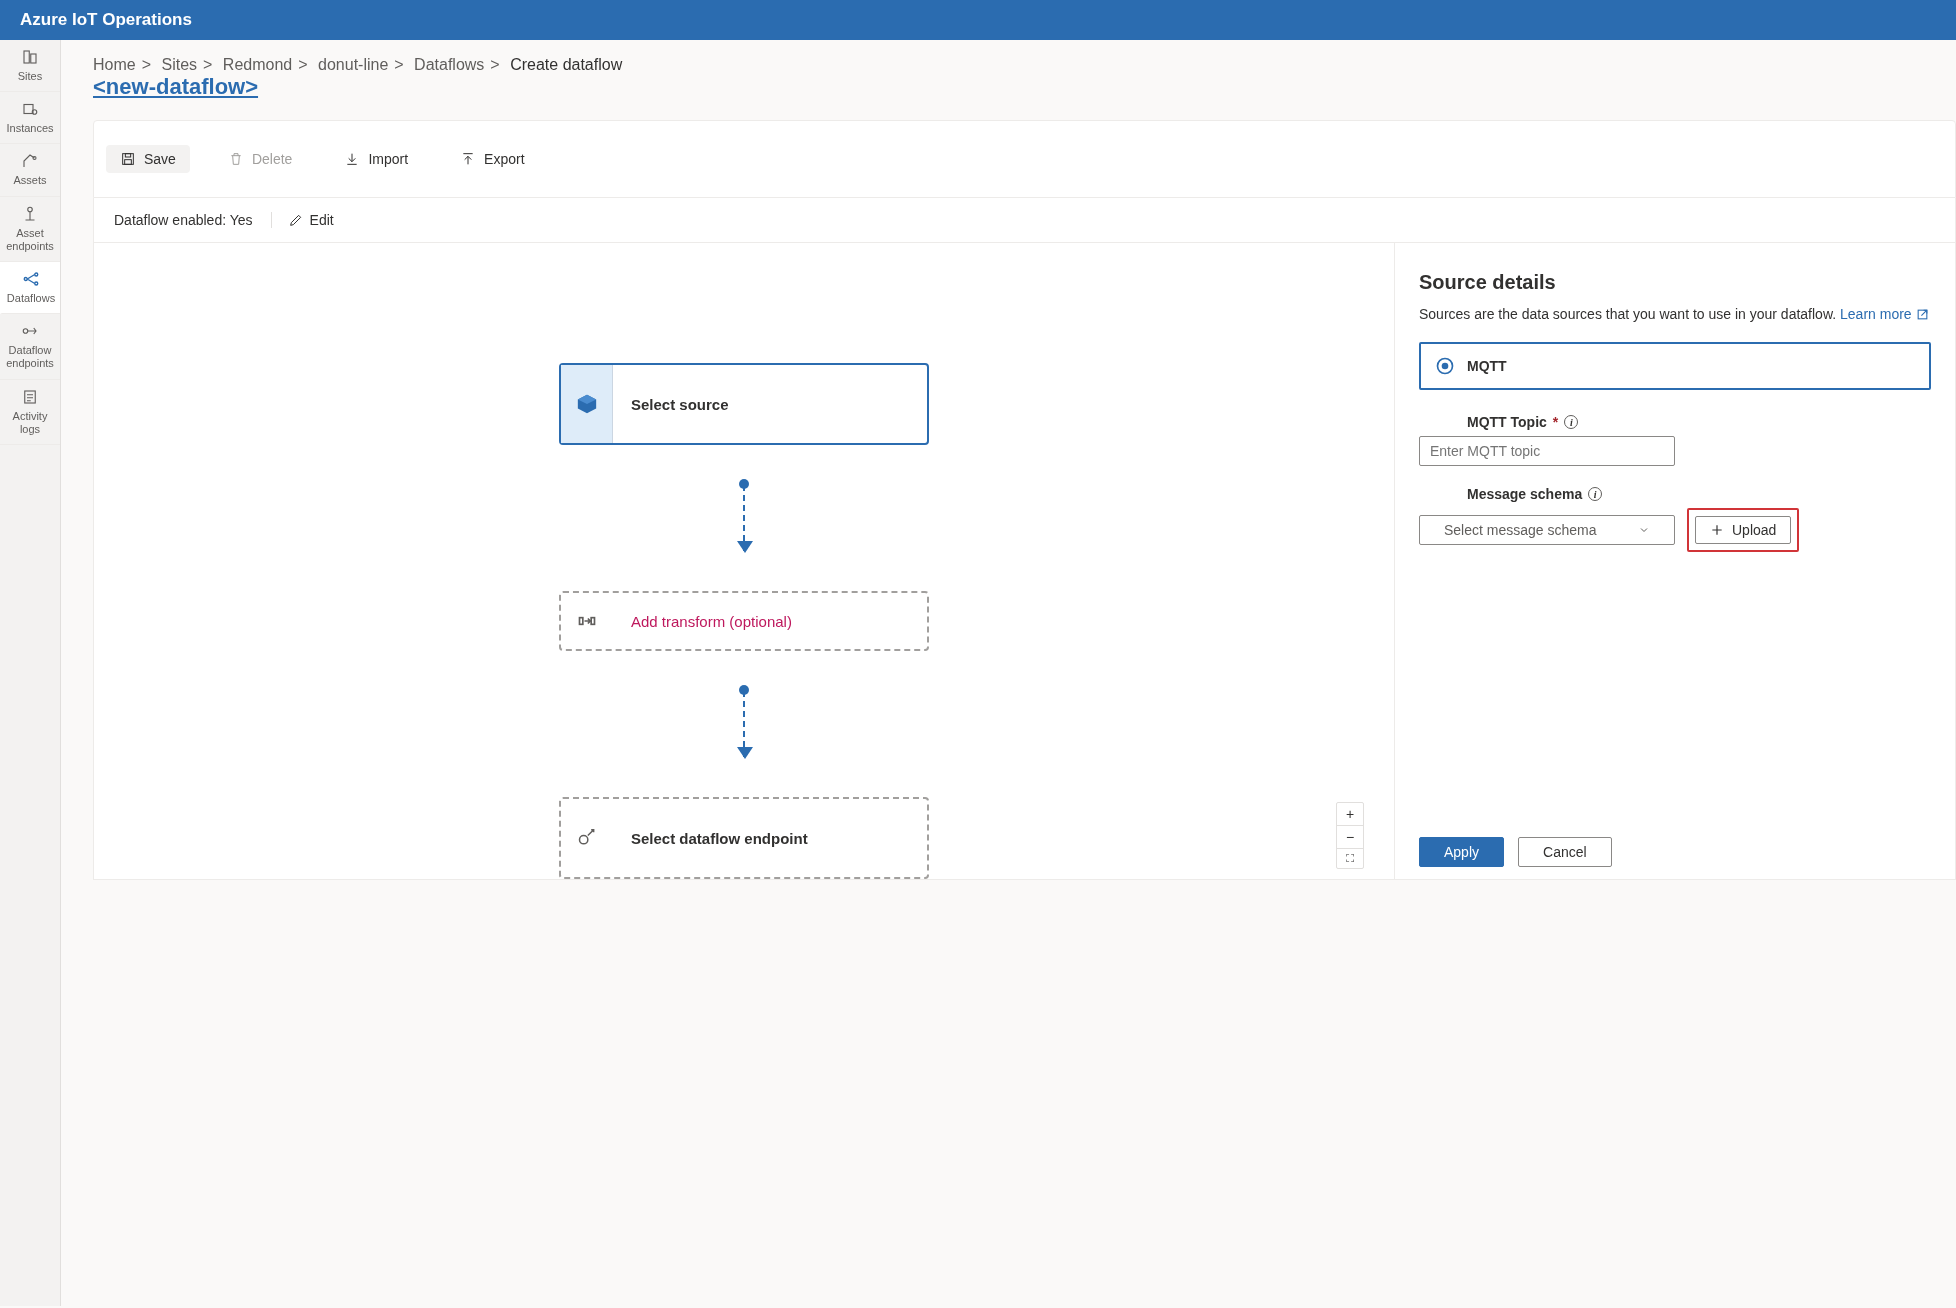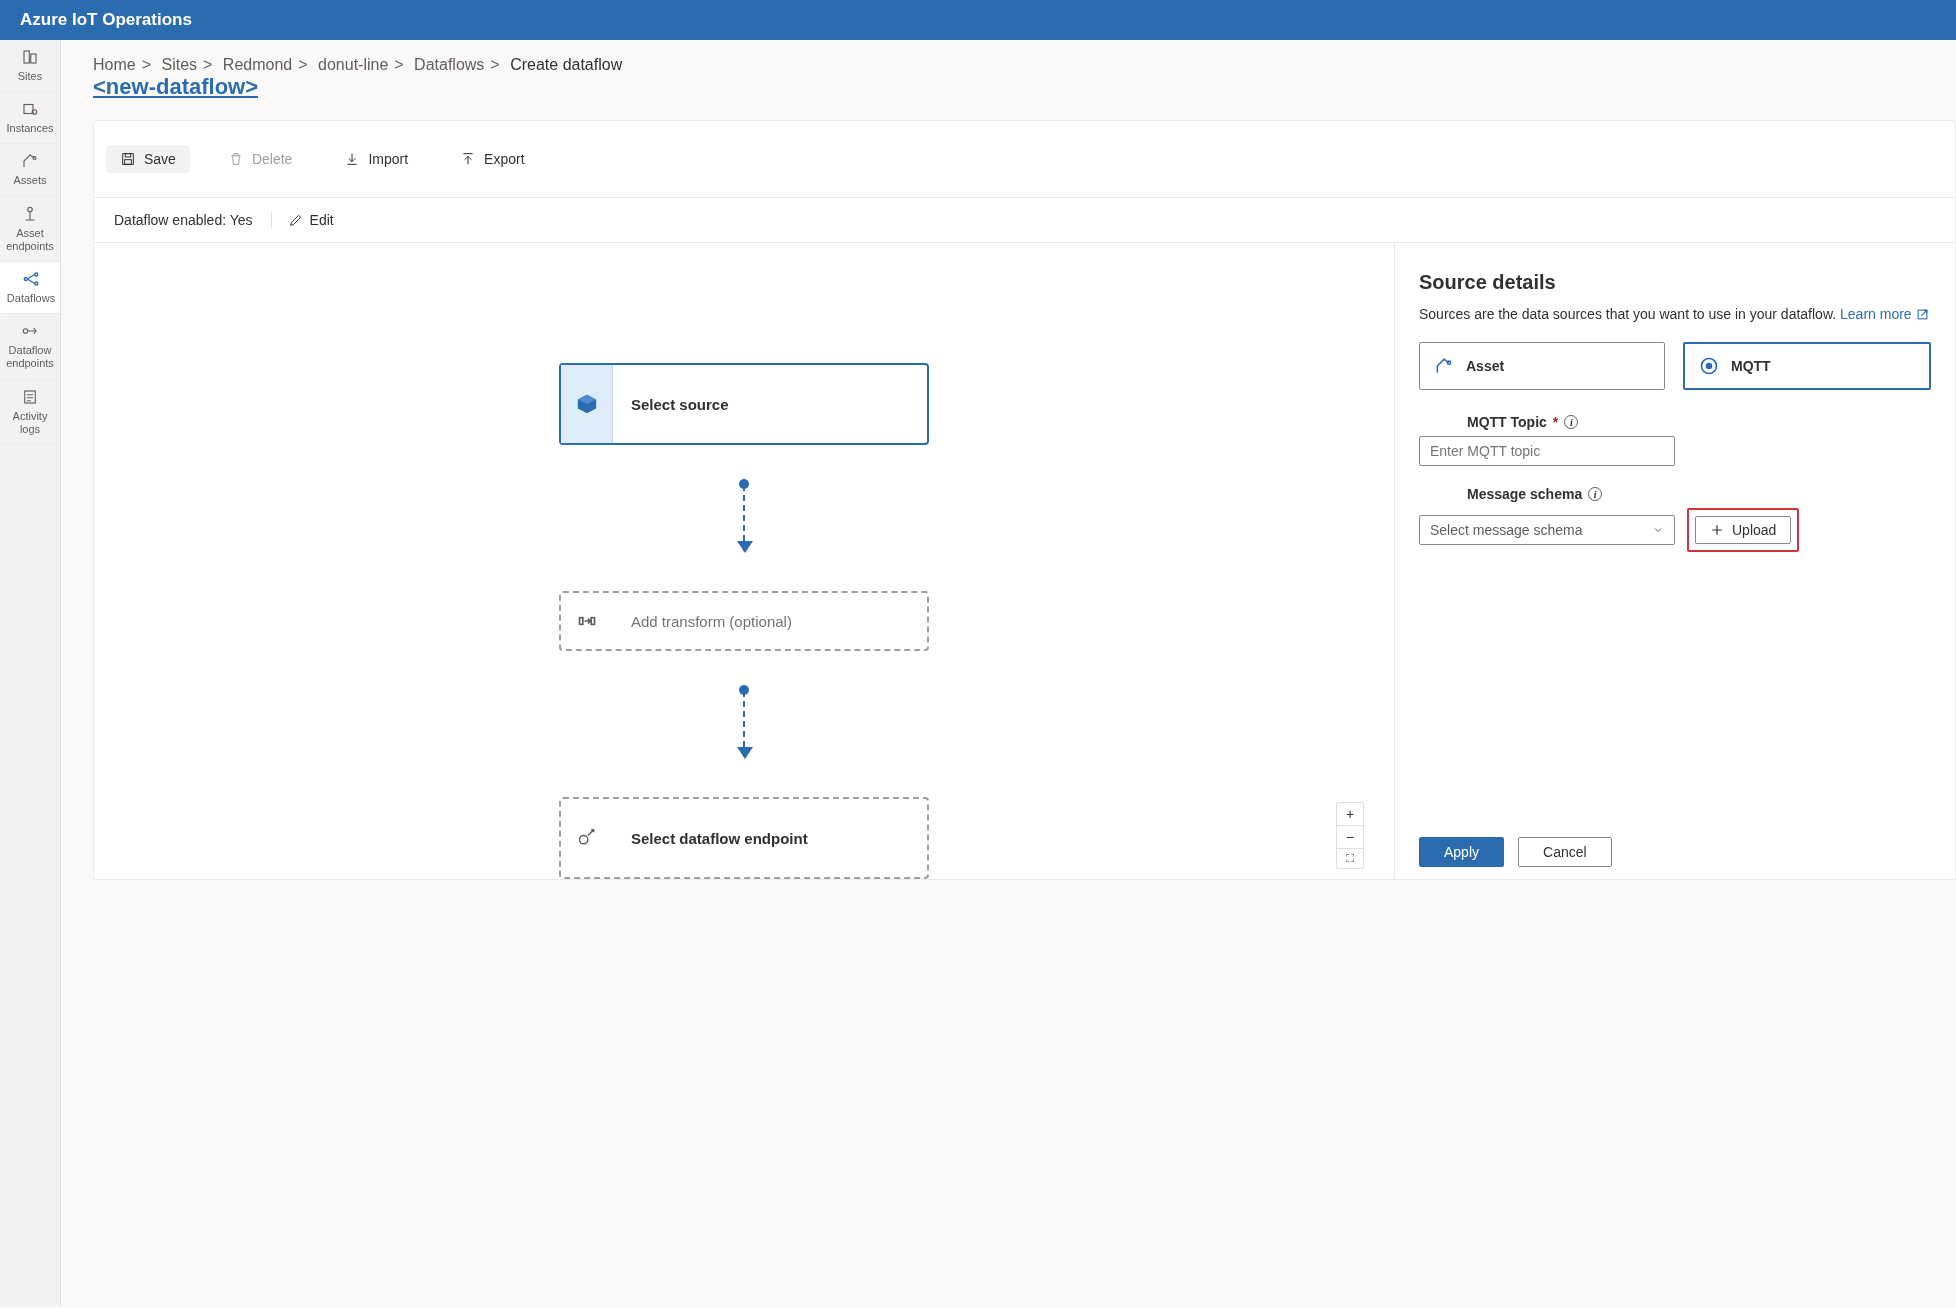--- a/index.html
+++ b/index.html
@@ -26,40 +26,40 @@
   .status-bar .edit { display: flex; align-items: center; gap: 6px; cursor: pointer; border-left: 1px solid #e1dfdd; padding-left: 16px;}
   .content-split { display: flex; background: #fff; border: 1px solid #edebe9; border-top: none; min-height: 620px; }
   .canvas { flex: 1; position: relative; padding-top: 120px; display: flex; flex-direction: column; align-items: center; border-right: 1px solid #edebe9; gap: 36px; }
   .node { width: 370px; display: flex; align-items: center; border-radius: 4px; }
   .node.solid { border: 2px solid #2b6cb0; }
   .node.solid .node-icon { background: #deecf9; border-right: 1px solid #cbd6e2; }
   .node.dashed { border: 2px dashed #a19f9d; color: #605e5c; }
   .node-icon { width: 52px; height: 78px; display: flex; align-items: center; justify-content: center; }
   .node.dashed .node-icon { height: 56px; }
   .node-label { padding-left: 18px; font-size: 15px; font-weight: 600; }
-  .node.dashed .node-label { font-weight: 400; color: #737373; }
+  .node.dashed .node-label { font-weight: 400; color: #be185d; }
   .connector { width: 2px; height: 66px; border-left: 2px dashed #2b6cb0; position: relative; margin: 4px 0; }
   .connector::before { content: ""; position: absolute; top: -6px; left: -6px; width: 10px; height: 10px; background: #2b6cb0; border-radius: 50%; }
   .connector::after { content: ""; position: absolute; bottom: -2px; left: -8px; width: 0; height: 0; border-left: 8px solid transparent; border-right: 8px solid transparent; border-top: 12px solid #2b6cb0; }
   .zoom-controls { position: absolute; right: 30px; bottom: 10px; background: #fff; border: 1px solid #e1dfdd; border-radius: 2px; width: 28px; display: flex; flex-direction: column; }
   .zoom-controls div { text-align: center; padding: 3px 0; border-bottom: 1px solid #e1dfdd; cursor: pointer; font-size: 14px; }
   .zoom-controls div:last-child { border-bottom: none; font-size: 11px; }
   .details { width: 560px; padding: 28px 24px 0 24px; position: relative; }
   .details h2 { font-size: 20px; font-weight: 600; margin-bottom: 12px; }
   .details .desc { font-size: 14px; margin-bottom: 20px; }
   .details .desc a { color: #2b6cb0; text-decoration: none; }
   .type-row { display: flex; gap: 18px; margin-bottom: 24px; }
   .type-btn { flex: 1; border: 1px solid #8a8886; border-radius: 2px; padding: 12px 14px; display: flex; align-items: center; gap: 12px; cursor: pointer; font-weight: 600; }
   .type-btn.selected { border: 2px solid #2b6cb0; }
   .field-label { font-size: 14px; font-weight: 600; margin-bottom: 6px; display: flex; align-items: center; gap: 6px; padding-left: 48px; }
   .field-label .req { color: #a4262c; }
   .info-icon { width: 14px; height: 14px; border: 1px solid #605e5c; border-radius: 50%; display: inline-flex; align-items: center; justify-content: center; font-size: 10px; font-style: italic; font-family: serif; }
   .text-input { width: 256px; padding: 6px 10px; border: 1px solid #8a8886; border-radius: 2px; font-size: 14px; margin-bottom: 20px; }
   .schema-row { display: flex; gap: 12px; align-items: center; }
-  .select-input { width: 256px; padding: 6px 10px; border: 1px solid #8a8886; border-radius: 2px; display: flex; justify-content: space-between; align-items: center; color: #605e5c; cursor: pointer; }
+  .select-input { width: 256px; padding: 6px 24px; border: 1px solid #8a8886; border-radius: 2px; display: flex; justify-content: space-between; align-items: center; color: #605e5c; cursor: pointer; }
   .upload-wrap { border: 2px solid #d13438; padding: 6px; border-radius: 2px; }
   .upload-btn { padding: 5px 14px; border: 1px solid #8a8886; border-radius: 2px; display: flex; align-items: center; gap: 8px; cursor: pointer; background: #fff; }
   .footer-btns { position: absolute; bottom: 0; left: 24px; display: flex; gap: 14px; padding: 12px 0; }
   .btn { padding: 6px 24px; border-radius: 2px; cursor: pointer; font-size: 14px; }
   .btn.primary { background: #2b6cb0; color: #fff; border: 1px solid #2b6cb0; }
   .btn.secondary { background: #fff; border: 1px solid #8a8886; }
 </style>
 </head>
 <body>
 
@@ -219,27 +219,20 @@
           <span>Sources are the data sources that you want to use in your dataflow. </span>
           <a><span>Learn more</span>
             <svg style="display:inline;vertical-align:-2px;" width="13" height="13" viewBox="0 0 24 24" fill="none" stroke="#2b6cb0" stroke-width="2">
                 <rect x="4" y="4" width="16" height="16"></rect>
                 <path d="M10 14 L20 4 M14 4h6v6"></path>
               </svg>
           </a>
         </p>
 
         <div class="type-row">
-          <div class="type-btn">
-            <svg width="20" height="20" viewBox="0 0 24 24" fill="none" stroke="#2b6cb0" stroke-width="1.8">
-                <path d="M4 20 L4 12 L12 4 L18 8"></path>
-                <circle cx="18" cy="8" r="2"></circle>
-              </svg>
-            <span>Asset</span>
-          </div>
           <div class="type-btn selected">
             <svg width="20" height="20" viewBox="0 0 24 24" fill="#2b6cb0">
                 <circle cx="12" cy="12" r="9" fill="none" stroke="#2b6cb0" stroke-width="2"></circle>
                 <circle cx="12" cy="12" r="4"></circle>
               </svg>
             <span>MQTT</span>
           </div>
         </div>
 
         <div class="field-label">

